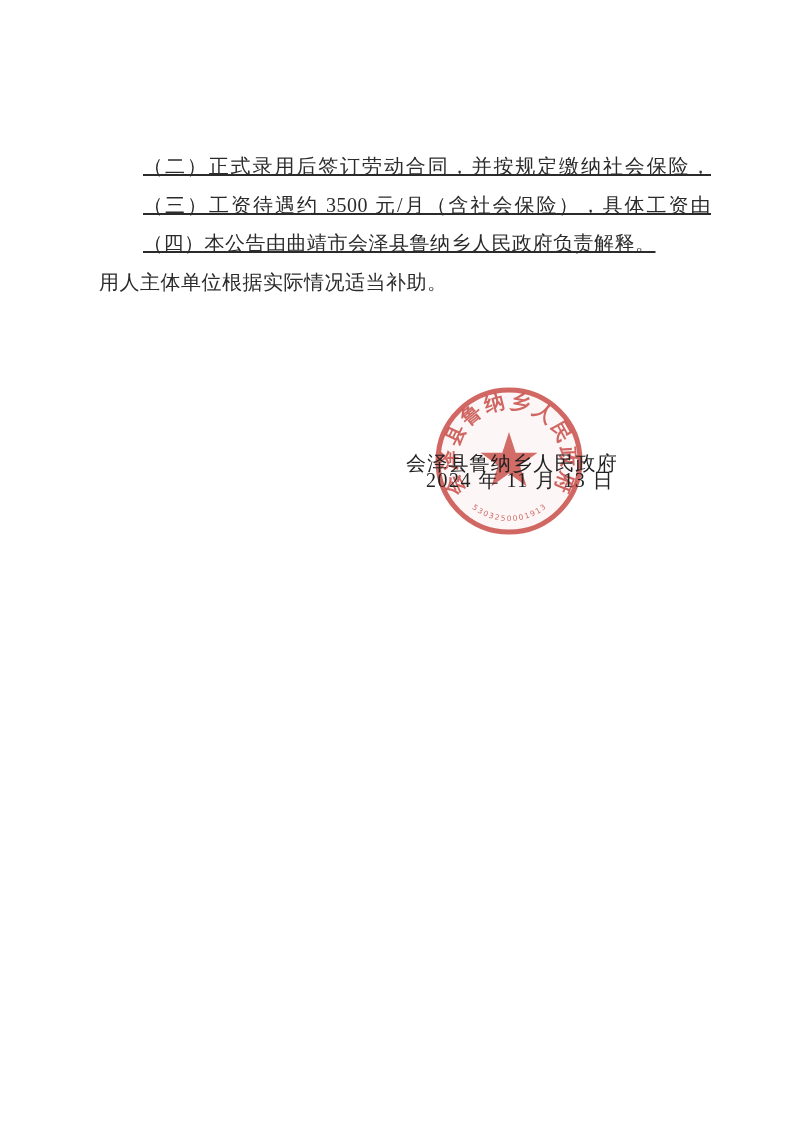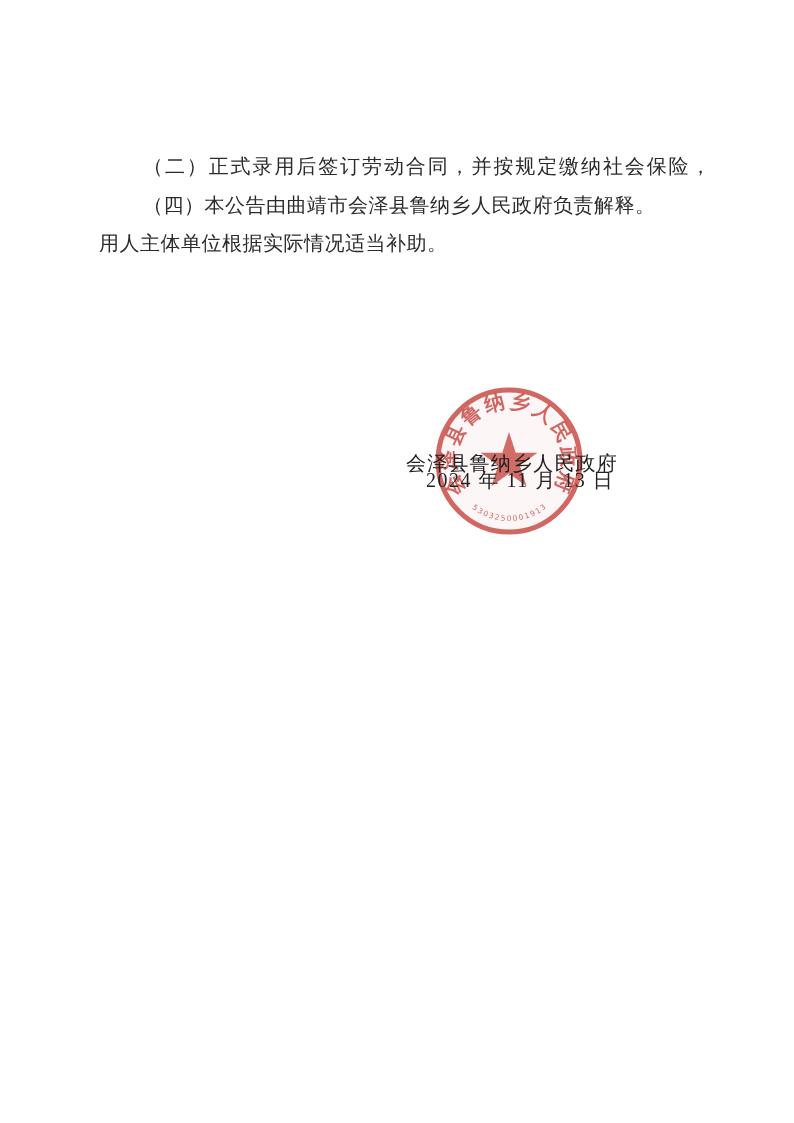--- a/index.html
+++ b/index.html
@@ -15,21 +15,21 @@
     position: absolute;
     left: 99px;
     top: 147px;
     width: 612px;
     color: #2b2b2b;
     font-size: 20px;
     line-height: 38.5px;
     letter-spacing: 0.5px;
   }
   .line { white-space: nowrap; }
-  .line.indent { padding-left: 44px; }
+  .line.indent { padding-left: 44px; text-decoration: underline; }
   .line.jfull {
     white-space: normal;
     text-align: justify;
     text-align-last: justify;
   }
   .seal-wrap {
     position: absolute;
     left: 429px;
     top: 382px;
     width: 162px;
@@ -70,20 +70,21 @@
     font-family: "DejaVu Sans", sans-serif;
   }
 </style>
 </head>
 <body>
 
 <div class="page">
 
   <div class="body-text">
     <div class="line indent jfull">（二）正式录用后签订劳动合同，并按规定缴纳社会保险，</div>
+    <div class="line indent jfull">（三）工资待遇约 3500 元/月（含社会保险），具体工资由</div>
     <div class="line indent">（四）本公告由曲靖市会泽县鲁纳乡人民政府负责解释。</div>
     <div class="line">用人主体单位根据实际情况适当补助。</div>
   </div>
 
   <div class="seal-wrap">
     <svg width="162" height="160" viewBox="0 0 162 160">
       <defs>
         <path id="arcTop" d="M 36.6 109.4 A 53 53 0 1 1 123.4 109.4" fill="none"></path>
         <path id="arcBottom" d="M 41.4 125 A 60 60 0 0 0 118.6 125" fill="none"></path>
       </defs>

